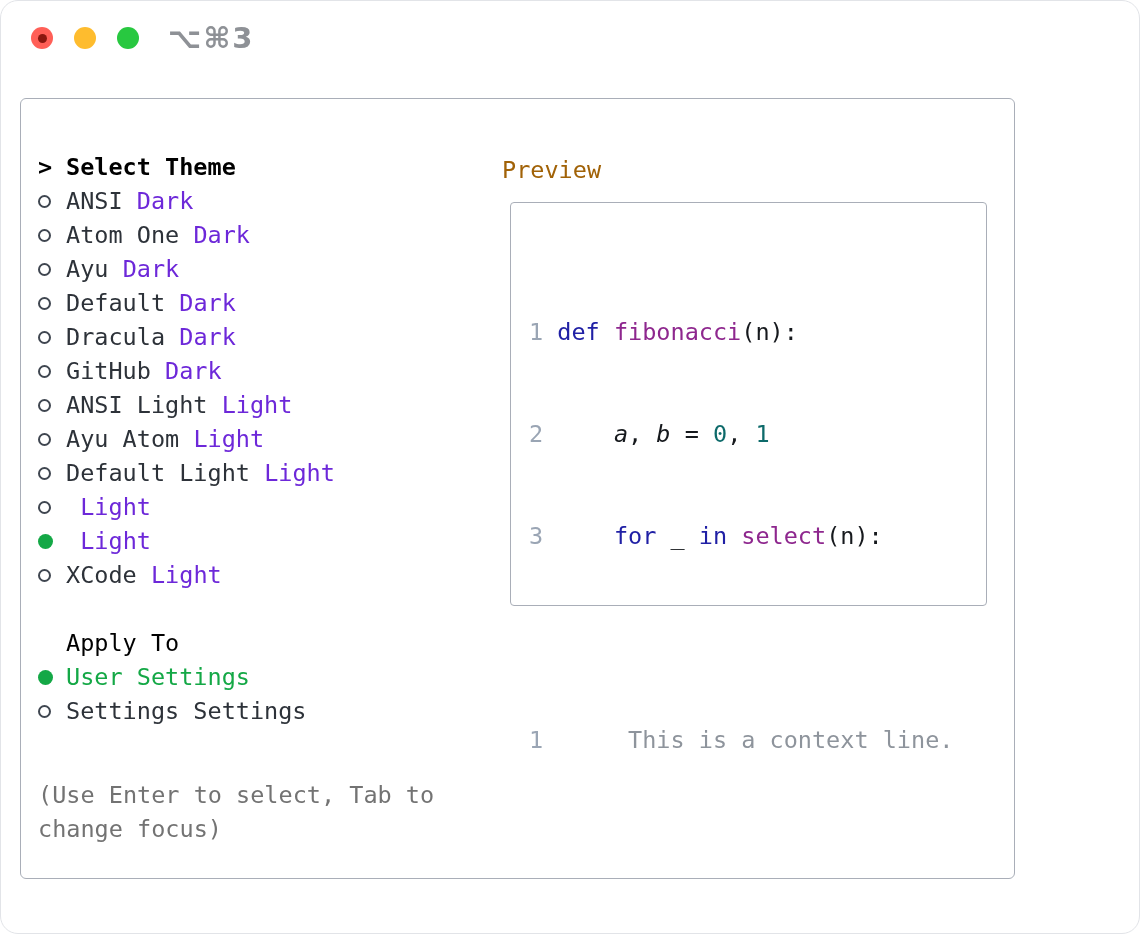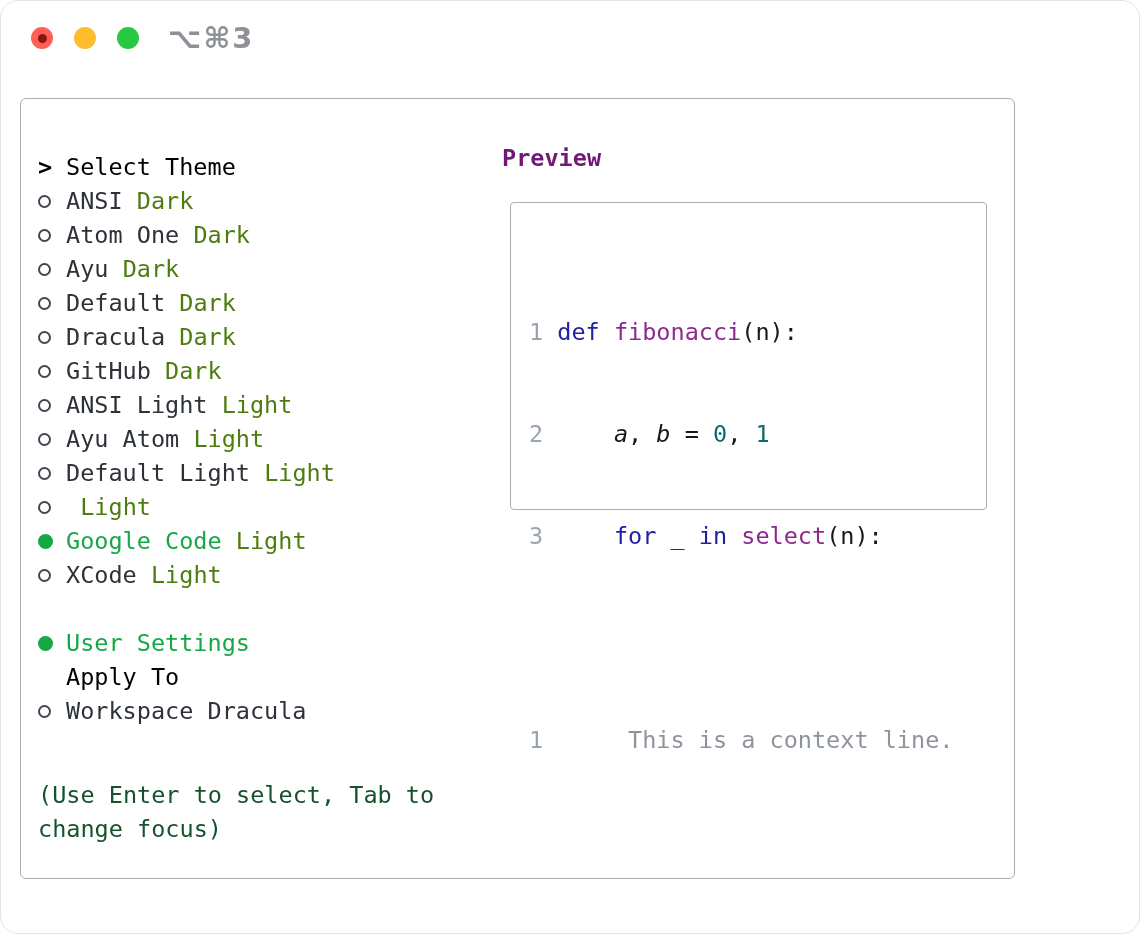--- a/index.html
+++ b/index.html
@@ -38,34 +38,34 @@
     font-size:23.5px;line-height:34px;color:#2d3239;
   }
   .trow{height:34px;display:flex;align-items:center;}
   .gut{width:28px;flex:none;display:flex;align-items:center;}
   .caret{font-weight:bold;color:#000000;}
   .dot{
     width:13px;height:13px;box-sizing:border-box;border-radius:50%;
     border:2px solid #3f4650;
   }
   .dot.sel{width:15px;height:15px;border:0;background:#14a846;}
-  .hdr .label{font-weight:normal;color:#000000;}
+  .hdr .label{font-weight:bold;color:#000000;}
   .label{white-space:pre;}
   .sel-text{color:#14a846;}
-  .dim{color:#4d7c0f;margin-left:14.2px;}
+  .dim{color:#6d28d9;margin-left:14.2px;}
   .spacer{height:34px;}
   .sec-label{color:#000000;}
-  .hint{color:#14532d;white-space:pre;margin-top:31px;}
+  .hint{color:#737373;white-space:pre;margin-top:31px;}
   
   .preview-title{
-    position:absolute;left:481px;top:42px;height:34px;line-height:34px;
-    font-size:23.5px;font-weight:bold;color:#701a75;
+    position:absolute;left:481px;top:54px;height:34px;line-height:34px;
+    font-size:23.5px;font-weight:normal;color:#a16207;
   }
   .preview-box{
-    position:absolute;left:489px;top:103px;width:477px;height:308px;
+    position:absolute;left:489px;top:103px;width:477px;height:404px;
     border:1.5px solid #a9aeb8;border-radius:4px;box-sizing:border-box;
     background:#ffffff;
   }
   .code{
     margin:0;padding:44px 0 0 18px;
     font-family:"DejaVu Sans Mono","Liberation Mono",monospace;
     font-size:23.5px;line-height:34px;white-space:pre;
   }
   .cl{height:34px;white-space:pre;}
   .num{color:#9aa5b4;}
@@ -165,48 +165,47 @@
       <div class="trow">
         <span class="gut">
             <span class="dot"></span>
           </span>
         <span class="dim">Light</span>
       </div>
       <div class="trow">
         <span class="gut">
             <span class="dot sel"></span>
           </span>
-        <span class="label sel-text">Google Code</span>
         <span class="dim">Light</span>
       </div>
       <div class="trow">
         <span class="gut">
             <span class="dot"></span>
           </span>
         <span class="label">XCode</span>
         <span class="dim">Light</span>
       </div>
 
       <div class="spacer"></div>
 
-      <div class="trow">
-        <span class="gut">
-            <span class="dot sel"></span>
-          </span>
-        <span class="label sel-text">User Settings</span>
-      </div>
       <div class="trow">
         <span class="gut"></span>
         <span class="label sec-label">Apply To</span>
       </div>
       <div class="trow">
         <span class="gut">
-            <span class="dot"></span>
-          </span>
-        <span class="label">Workspace Dracula</span>
+            <span class="dot sel"></span>
+          </span>
+        <span class="label sel-text">User Settings</span>
+      </div>
+      <div class="trow">
+        <span class="gut">
+            <span class="dot"></span>
+          </span>
+        <span class="label">Settings Settings</span>
       </div>
 
       <div class="spacer"></div>
 
       <div class="trow">
         <span class="hint">(Use Enter to select, Tab to</span>
       </div>
       <div class="trow">
         <span class="hint">change focus)</span>
       </div>

